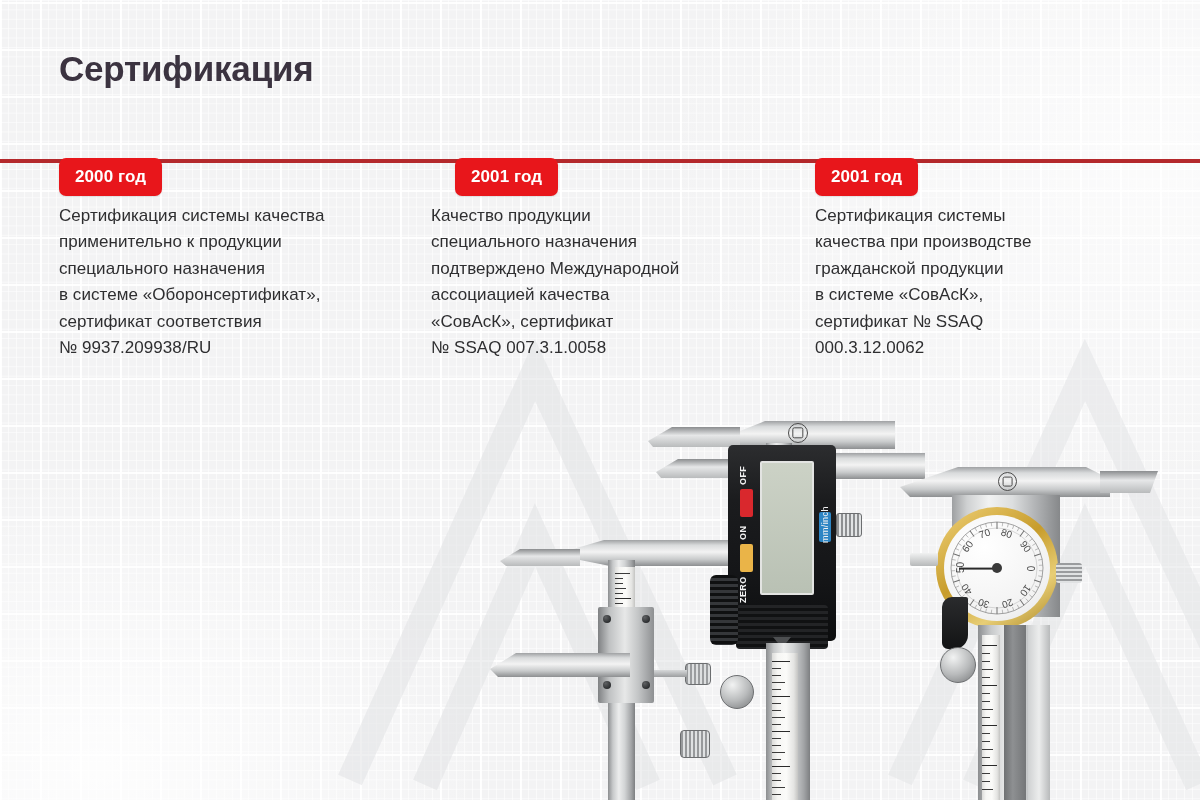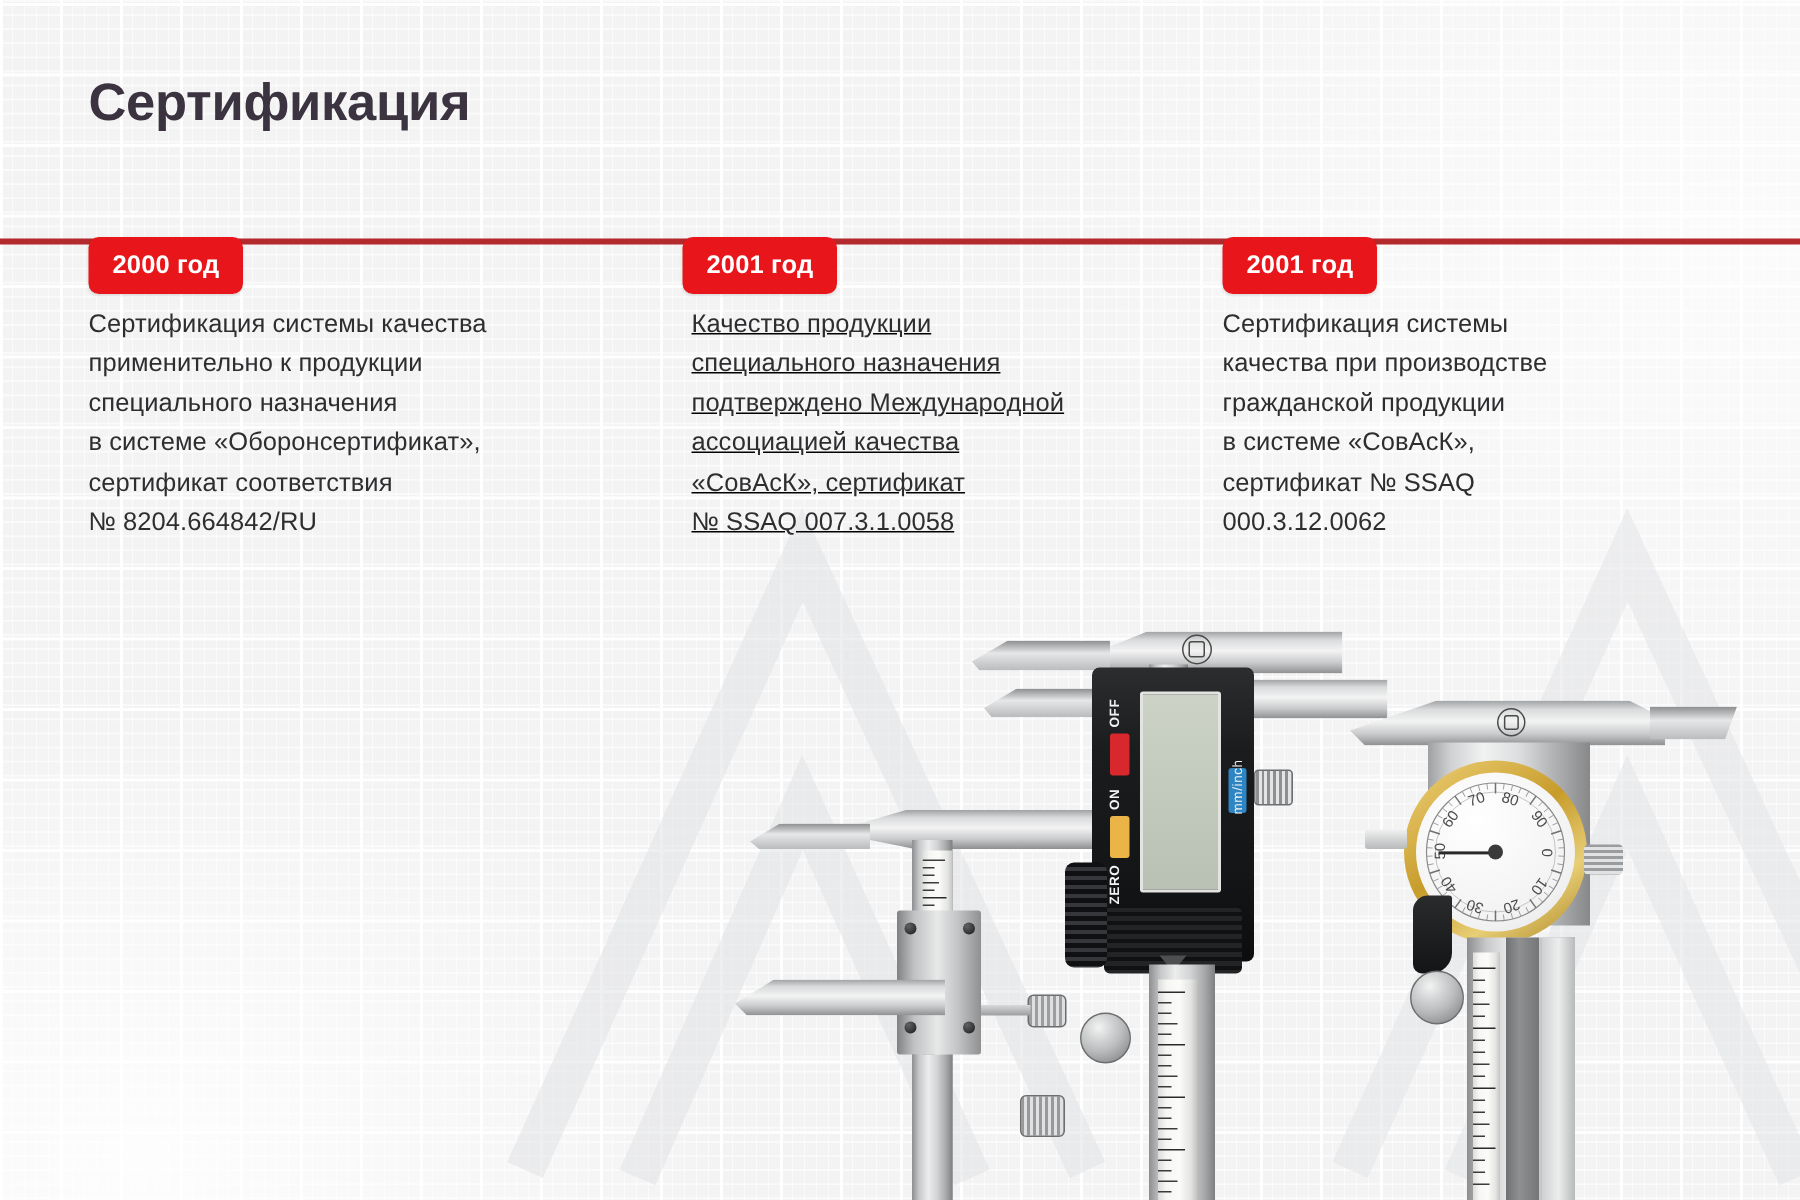--- a/index.html
+++ b/index.html
@@ -571,23 +571,23 @@
 
   <h1 class="page-title">Сертификация</h1>
 
   <div class="columns">
     <div class="col" style="left:59px; width:380px;">
       <p class="col-body">Сертификация системы качества
 применительно к продукции
 специального назначения
 в системе «Оборонсертификат»,
 сертификат соответствия
-№ 8204.664842/RU</p>
+№ 9937.209938/RU</p>
     </div>
-    <div class="col" style="left:461px; width:350px;text-decoration:underline;">
+    <div class="col" style="left:431px; width:350px;">
       <p class="col-body">Качество продукции
 специального назначения
 подтверждено Международной
 ассоциацией качества
 «СовАсК», сертификат
 № SSAQ 007.3.1.0058</p>
     </div>
     <div class="col" style="left:815px; width:340px;">
       <p class="col-body">Сертификация системы
 качества при производстве

